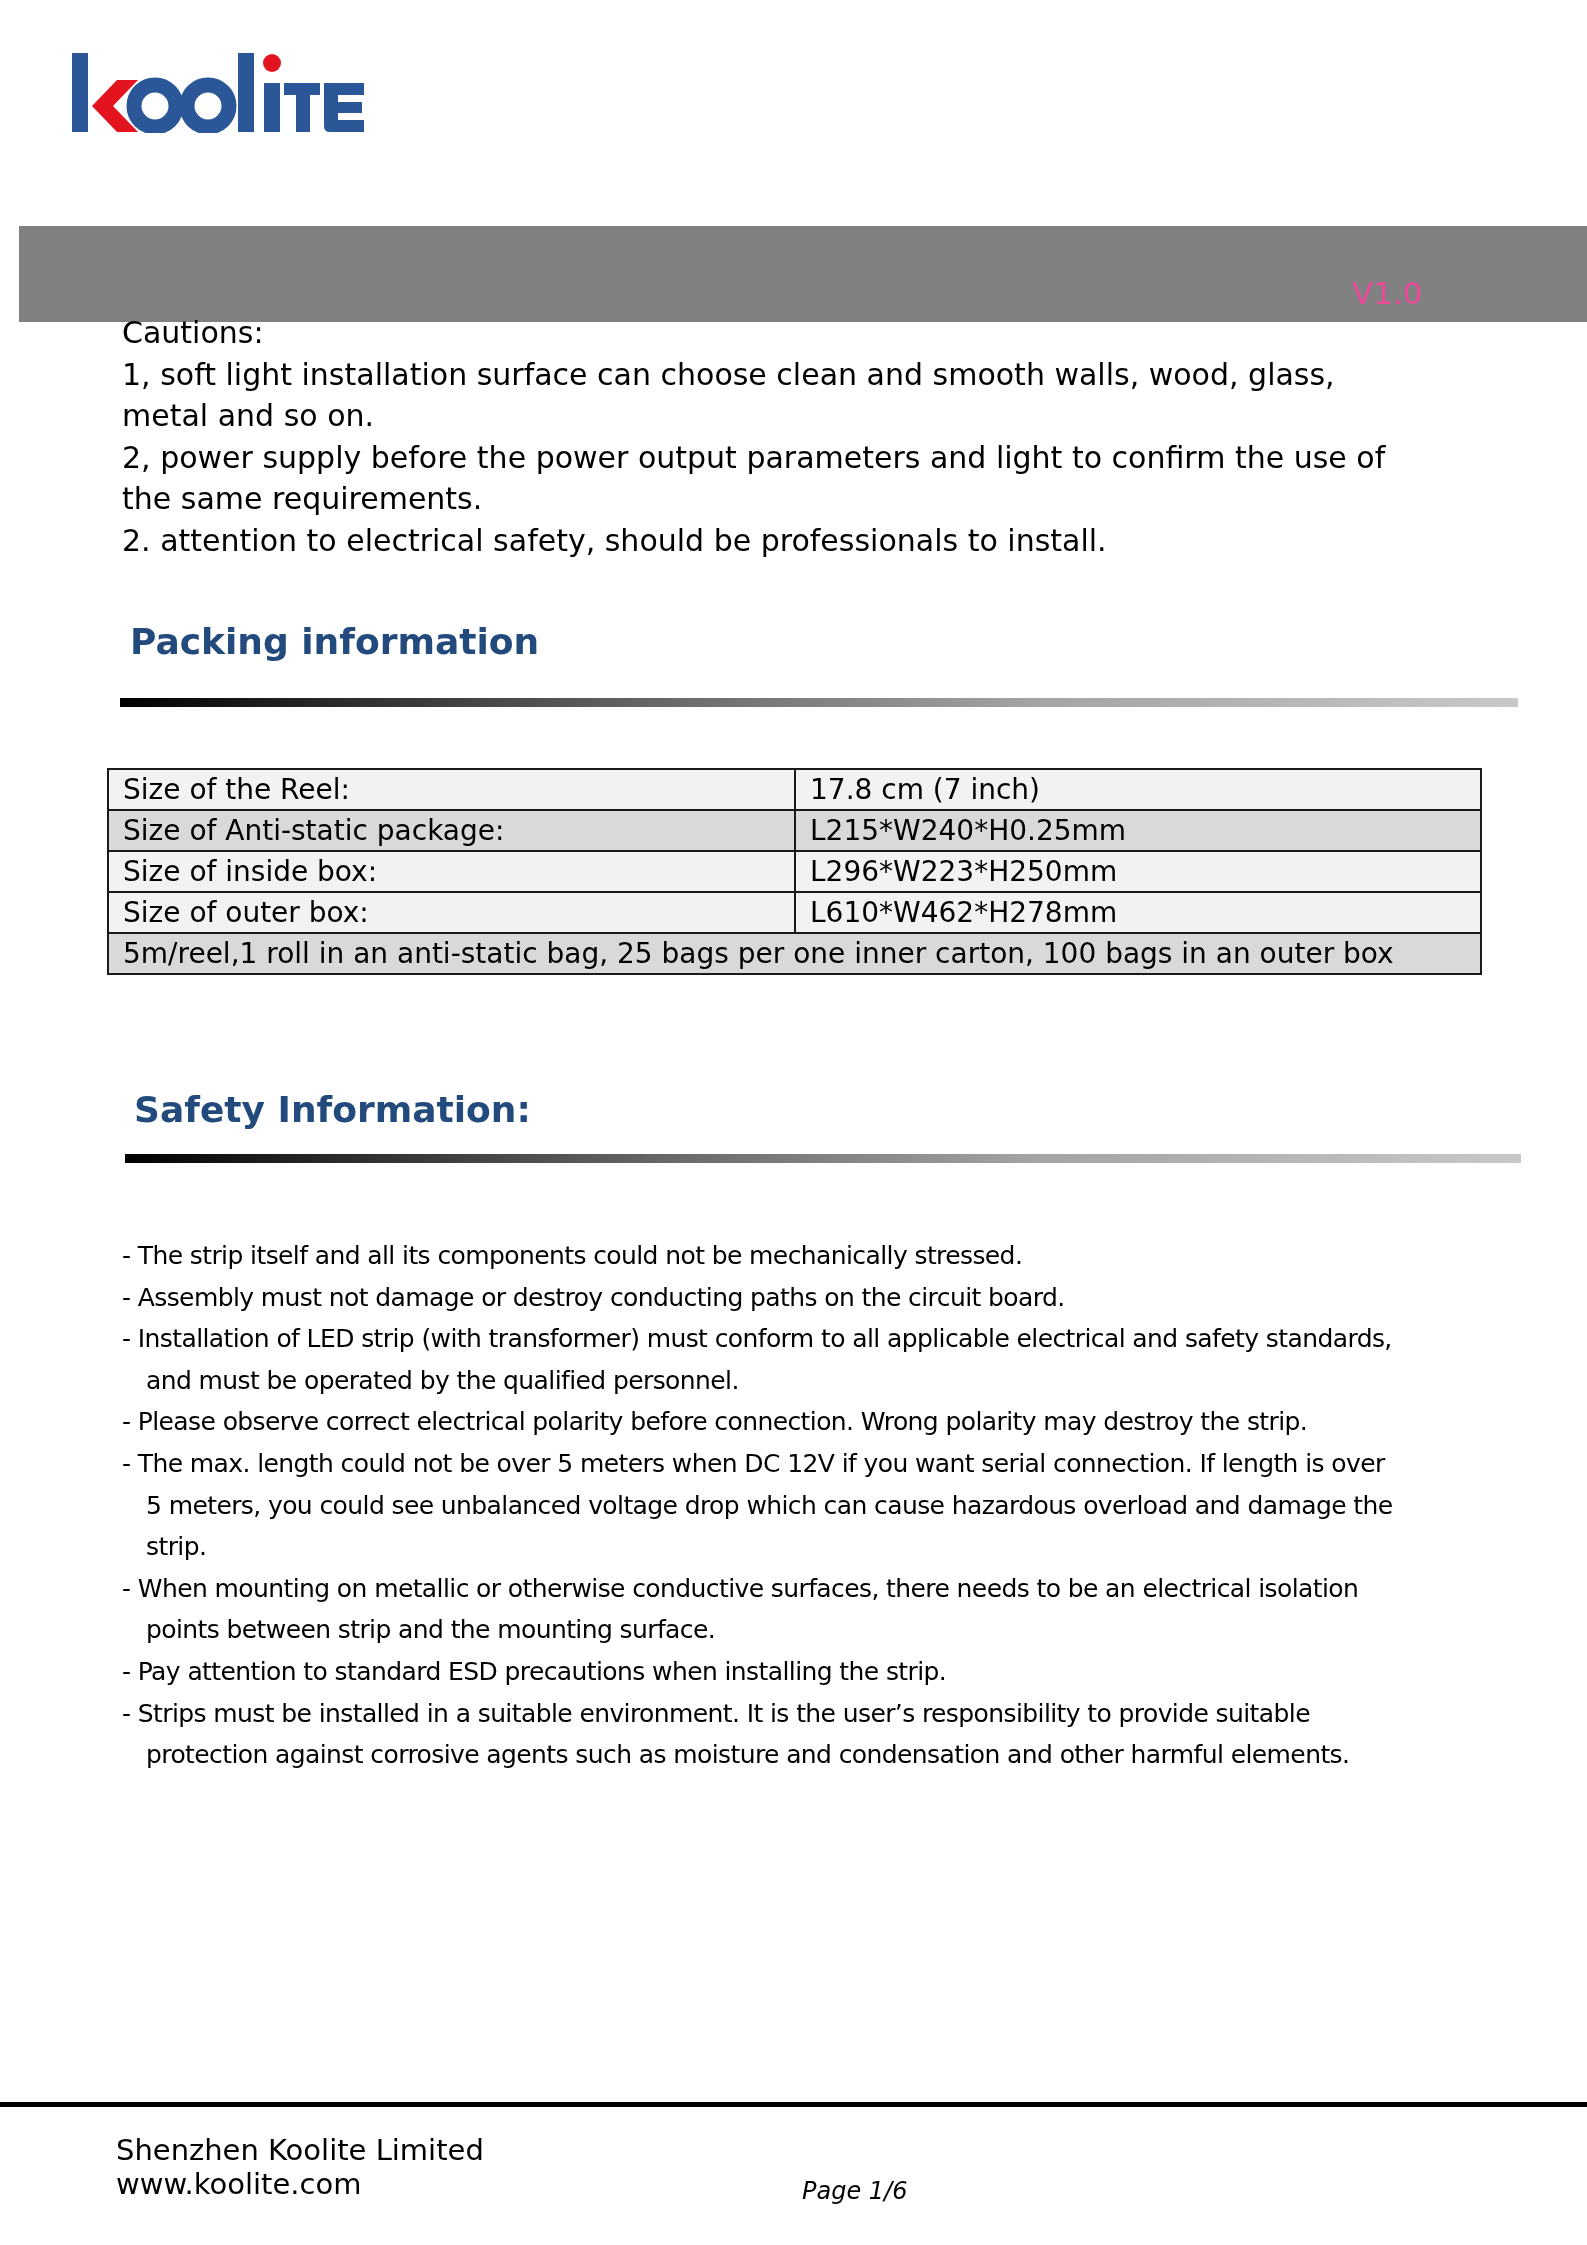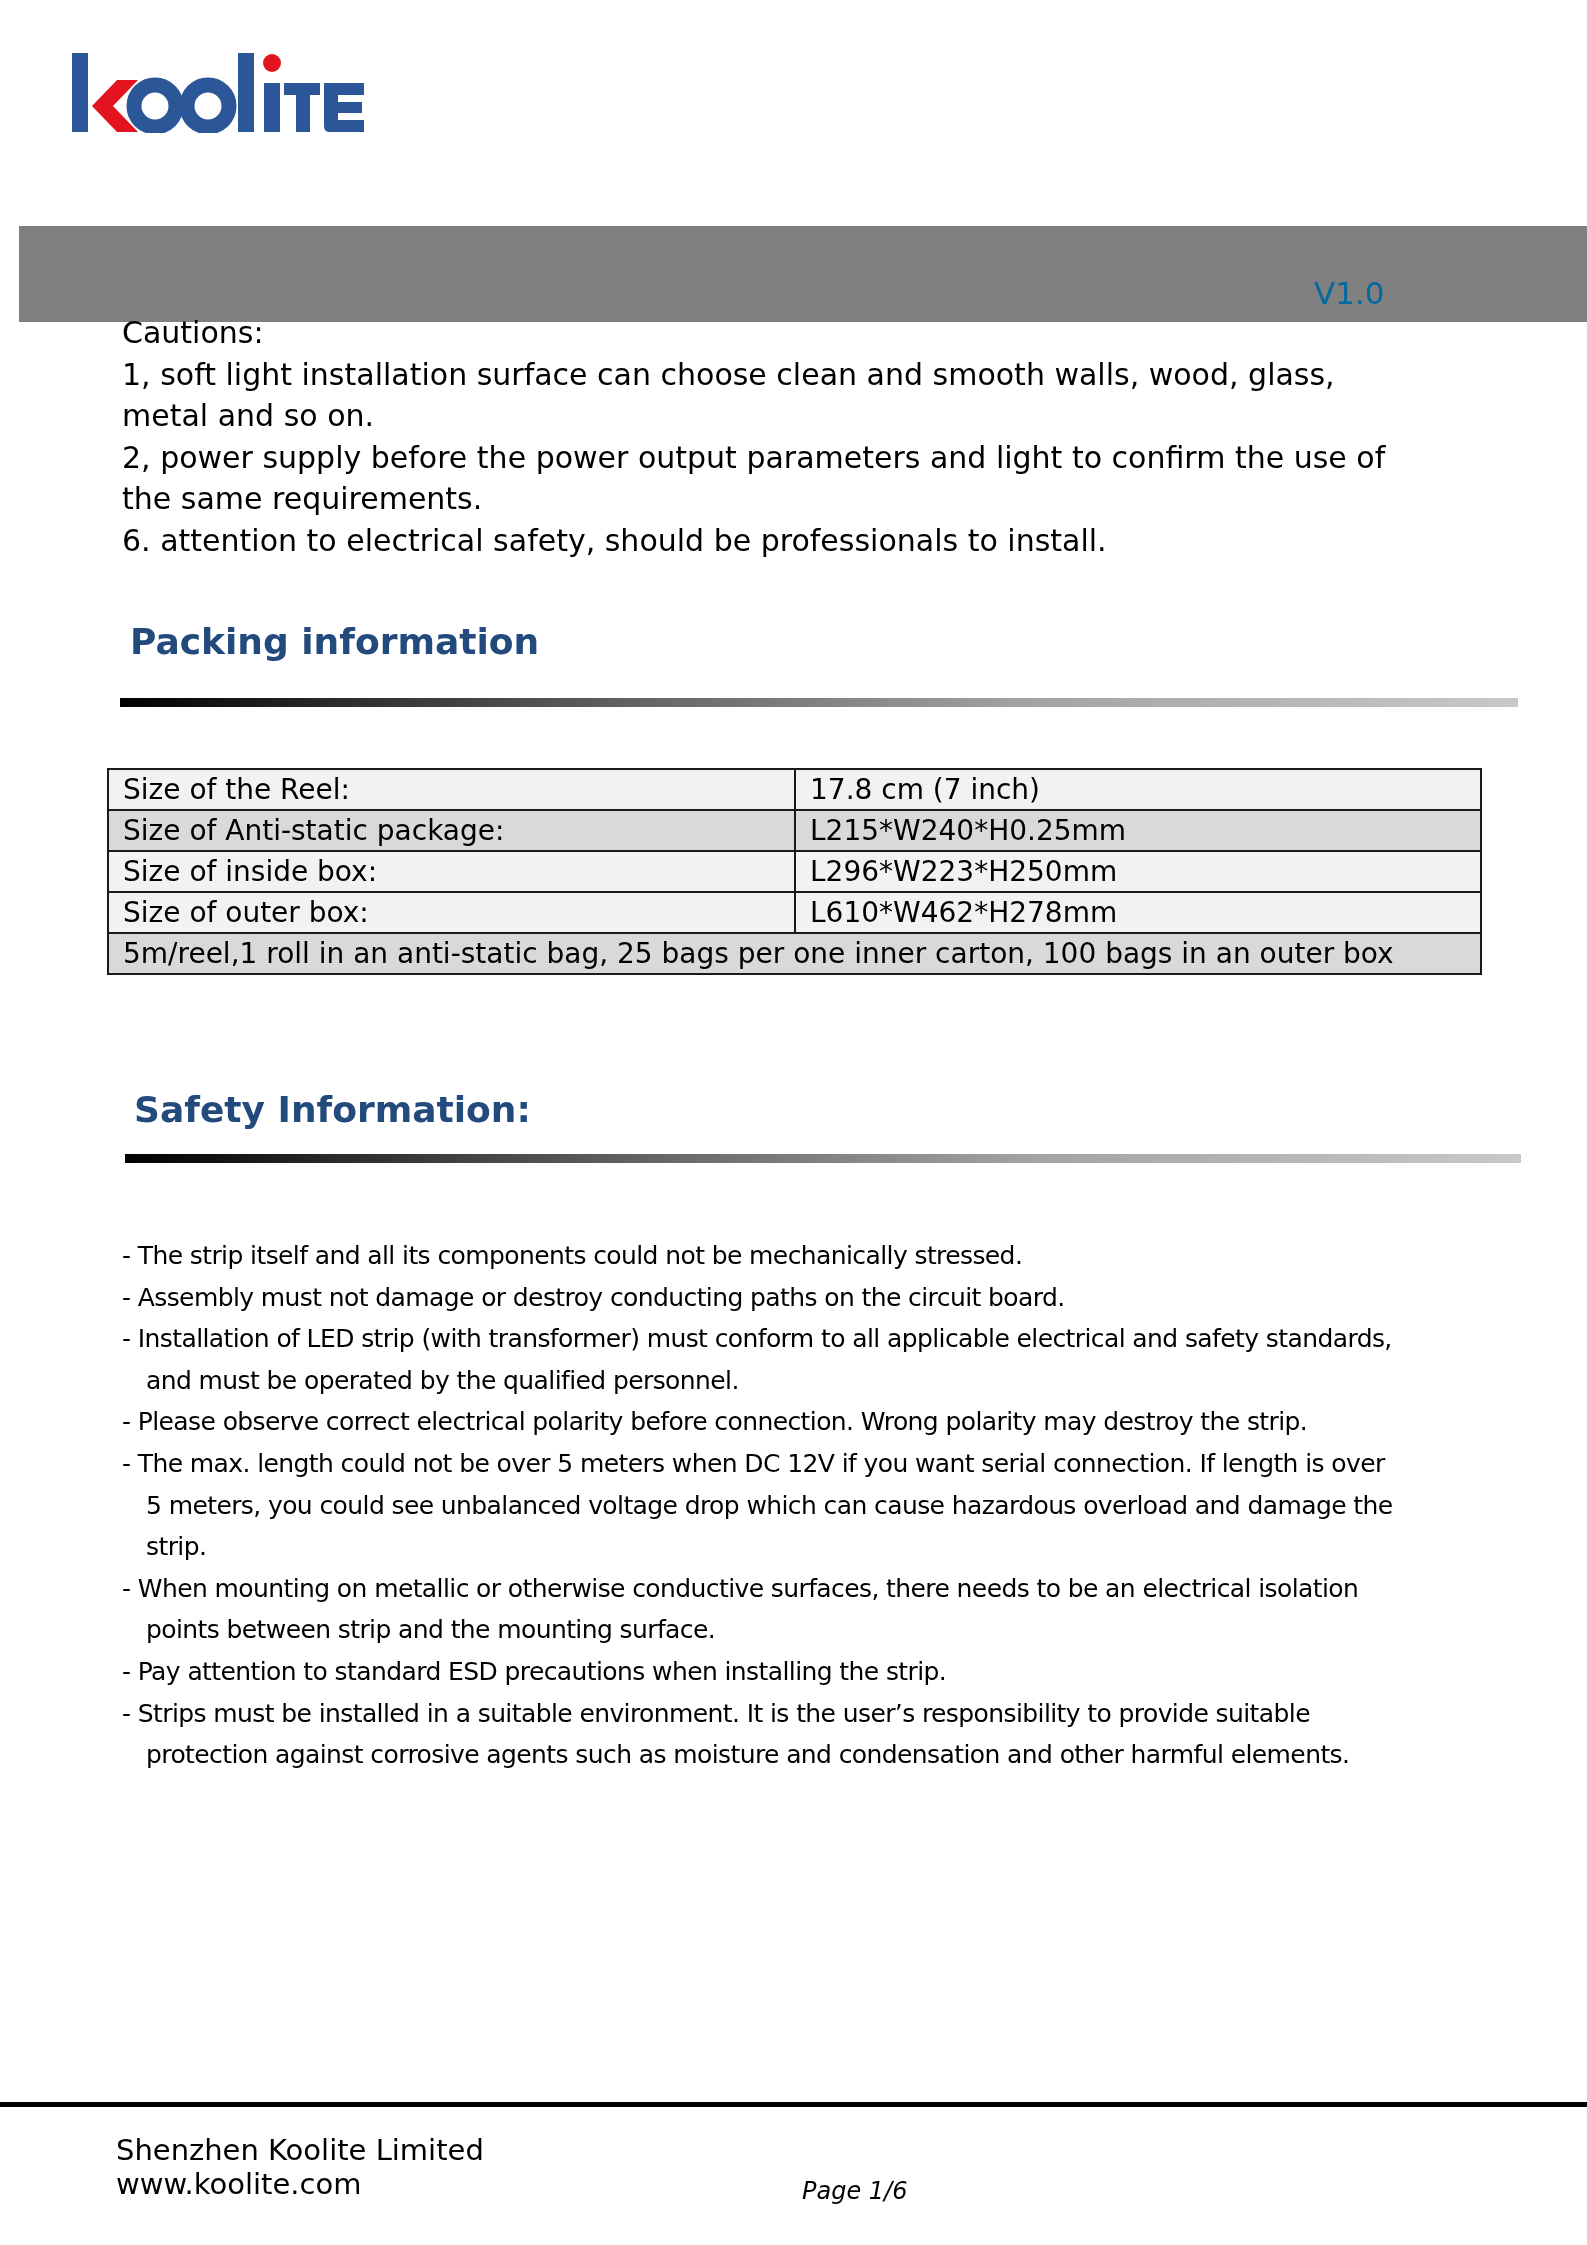--- a/index.html
+++ b/index.html
@@ -7,21 +7,21 @@
     width: 1587px; height: 2245px; position: relative; overflow: hidden;
     font-family: "DejaVu Sans", sans-serif; color: #000;
   }
   .abs { position: absolute; }
 
   
   #logo { left: 72px; top: 53px; width: 292px; height: 80px; }
 
   
   #header-band { left: 19px; top: 226px; width: 1568px; height: 96px; background: #808080; }
-  #version { left: 1314px; top: 273px; font-size: 31px; color: #0369a1; line-height: 40px; white-space: nowrap; }
+  #version { left: 1352px; top: 273px; font-size: 31px; color: #ec4899; line-height: 40px; white-space: nowrap; }
 
   
   #cautions { left: 122px; top: 312px; width: 1400px; font-size: 30px; line-height: 41.6px; }
   #cautions div { white-space: nowrap; }
 
   
   .section-heading {
     position: absolute; left: 122px; font-family: "DejaVu Sans", sans-serif;
     font-weight: bold; font-size: 36px; color: #234a7c; white-space: nowrap; line-height: 44px;
   }
@@ -88,21 +88,21 @@
 
 <div id="header-band" class="abs"></div>
 <div id="version" class="abs">V1.0</div>
 
 <div id="cautions" class="abs">
   <div>Cautions:</div>
   <div>1, soft light installation surface can choose clean and smooth walls, wood, glass,</div>
   <div>metal and so on.</div>
   <div>2, power supply before the power output parameters and light to confirm the use of</div>
   <div>the same requirements.</div>
-  <div>6. attention to electrical safety, should be professionals to install.</div>
+  <div>2. attention to electrical safety, should be professionals to install.</div>
 </div>
 
 <div id="packing-heading" class="section-heading">Packing information</div>
 <div id="packing-bar" class="grad-bar"></div>
 
 <table id="packing-table">
   <tbody>
       <tr class="light">
     <td class="c1">Size of the Reel:</td>
     <td>17.8 cm (7 inch)</td>

